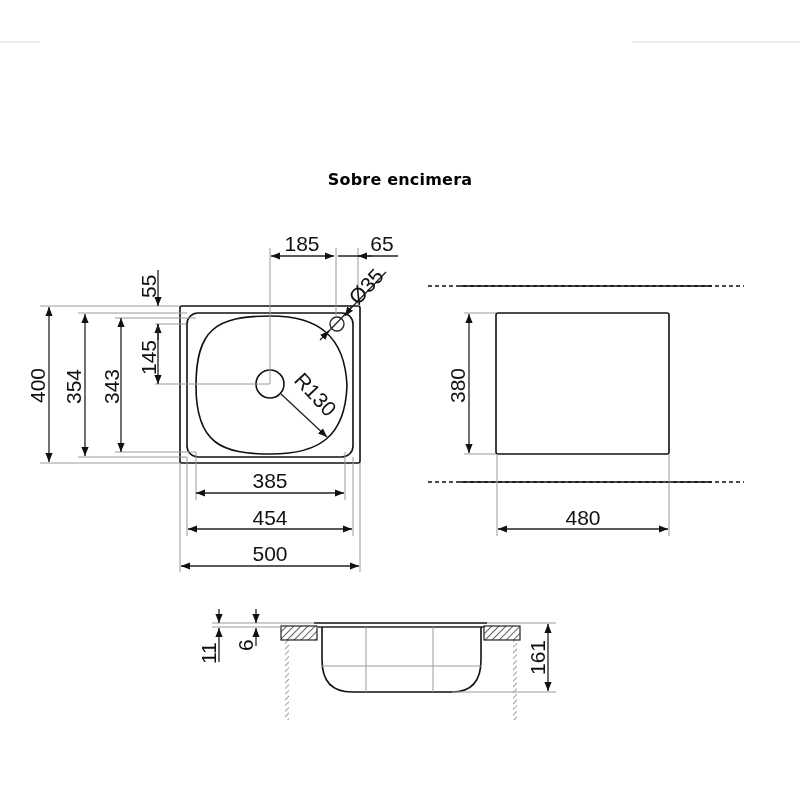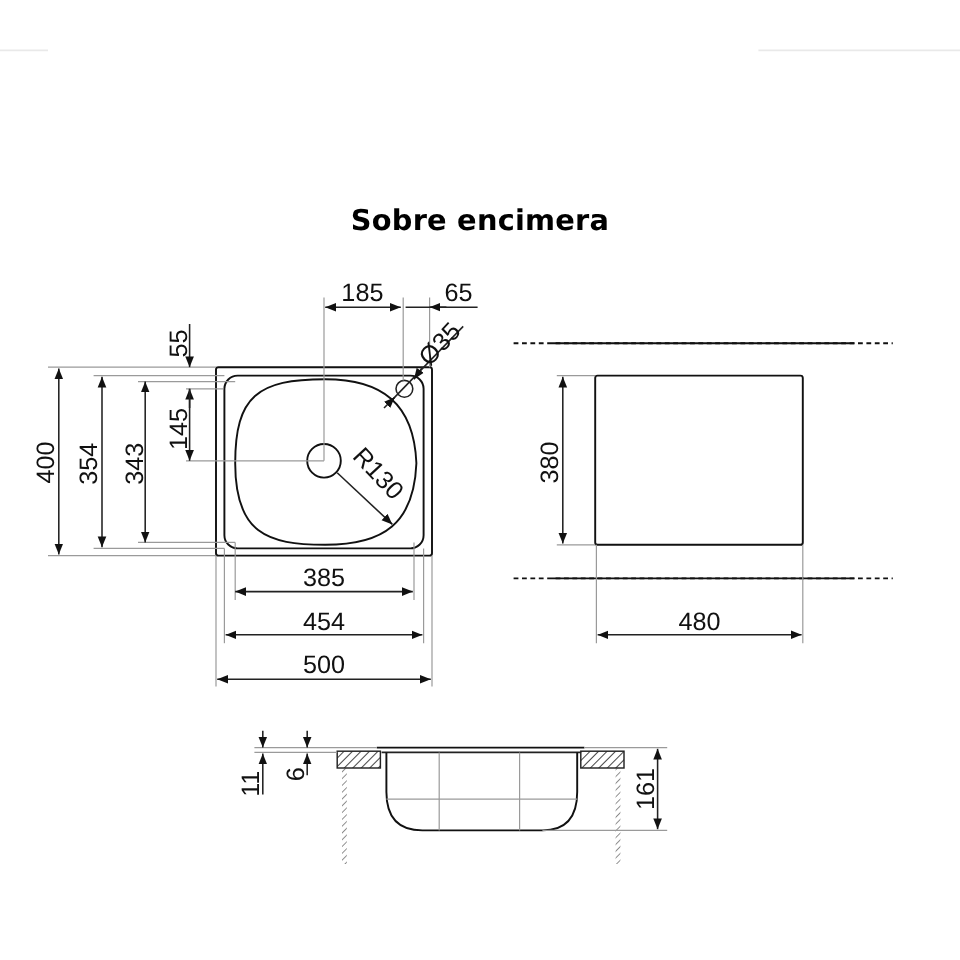--- a/index.html
+++ b/index.html
@@ -1,20 +1,20 @@
 <!DOCTYPE html>
 <html><head>
   <meta charset="utf-8">
   <style>
     html, body { margin: 0; padding: 0; background: #ffffff; }
     body { width: 800px; height: 800px; position: relative; overflow: hidden; }
     .canvas { position: absolute; left: 0; top: 0; width: 800px; height: 800px; }
     .title {
       position: absolute; left: 0; top: 170px; width: 800px; text-align: center;
-      font-family: "DejaVu Sans", sans-serif; font-weight: bold; font-size: 24px; color: #000;
+      font-family: "DejaVu Sans", sans-serif; font-weight: bold; font-size: 16px; color: #000;
       letter-spacing: 0.2px;
     }
     svg text { font-family: "Liberation Sans", sans-serif; fill: #111; }
     .dim { font-size: 21px; }
     .thin { stroke: #9a9a9a; stroke-width: 1; fill: none; }
     .line { stroke: #111; stroke-width: 1.6; fill: none; }
     .med { stroke: #222; stroke-width: 1.3; fill: none; }
     .faint { stroke: #e9e9e9; stroke-width: 1.5; }
   </style>
 </head>

